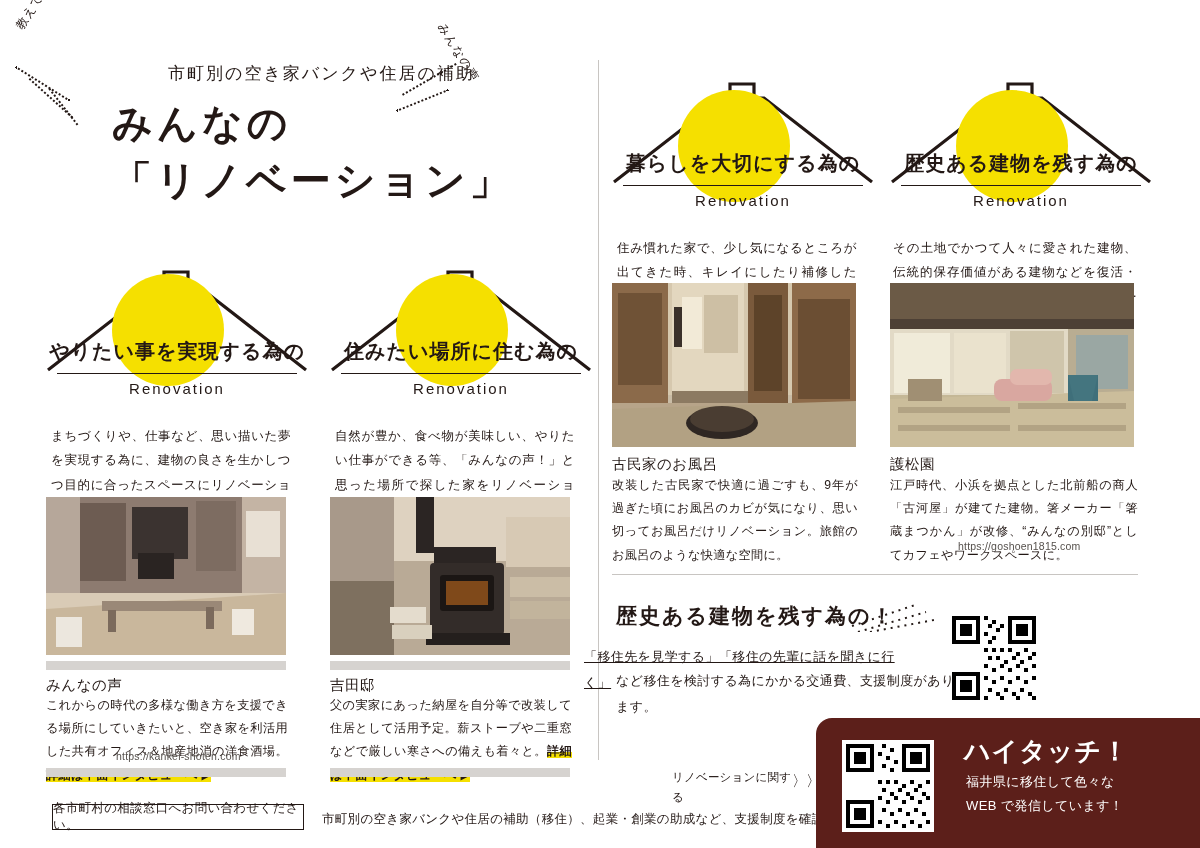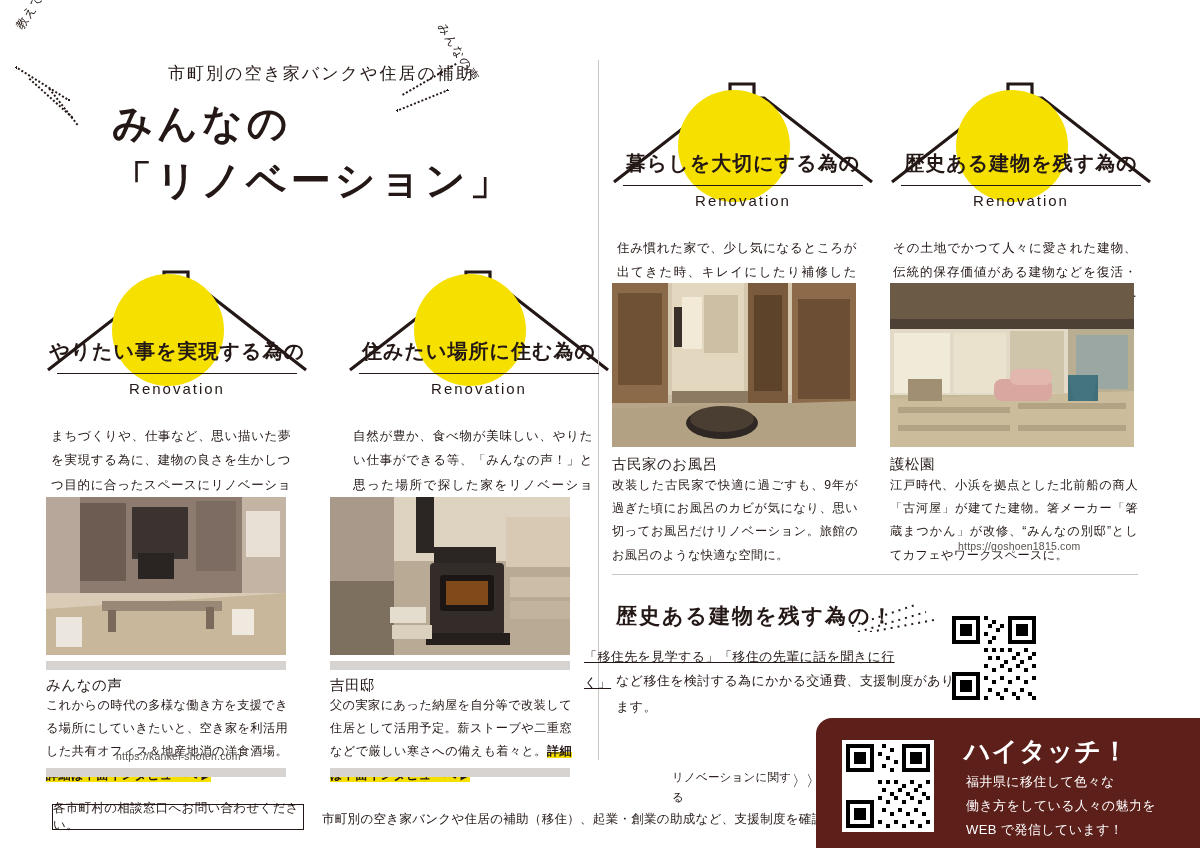--- a/index.html
+++ b/index.html
@@ -296,21 +296,21 @@
     </svg>
   </div>
   <div class="grey-bar" style="left:46px; top:661px; width:240px;"></div>
   <div class="cap-title" style="left:46px; top:676px;">みんなの声</div>
   <div class="cap-body" style="left:46px; top:694px; width:242px;">
     <span>これからの時代の多様な働き方を支援できる場所にしていきたいと、空き家を利活用した共有オフィス＆地産地消の洋食酒場。</span><span class="marker">詳細は中面インタビューへ ▶</span>
   </div>
   <div class="cap-url" style="left:116px; top:750px;">https://kankei-shoten.com</div>
   <div class="grey-bar" style="left:46px; top:768px; width:240px;"></div>
 
-  <div class="card" style="left:330px; top:252px; width:262px;margin-left:18px;">
+  <div class="card" style="left:330px; top:252px; width:262px;">
     <div class="roof-wrap">
       <svg class="roof-svg" width="262" height="120" viewBox="0 0 262 120">
         <path d="M2 118 L110 34 L118 34 L118 20 L142 20 L142 34 L152 34 L260 118" fill="none" stroke="#231815" stroke-width="3.2" stroke-linejoin="miter"></path>
       </svg>
       <div class="circle" style="left:66px; top:22px; width:112px; height:112px;"></div>
     </div>
     <div class="card-head" style="top:86px;">
       <div class="card-title">住みたい場所に住む為の</div>
       <div class="card-rule" style="width:240px;"></div>
       <div class="card-ren">Renovation</div>
@@ -578,18 +578,17 @@
             <rect x="20" y="19" width="1" height="1"></rect>
           <rect x="10" y="20" width="1" height="1"></rect>
             <rect x="14" y="20" width="1" height="1"></rect>
           <rect x="18" y="20" width="1" height="1"></rect>
         </g>
       </svg>
     </div>
     <div class="banner-logo">ハイタッチ！</div>
     <div class="banner-text">
       <div>福井県に移住して色々な</div>
-      <div>働き方をしている人々の魅力を</div>
       <div>WEB で発信しています！</div>
     </div>
   </div>
 
 </div>
 
 </body></html>

